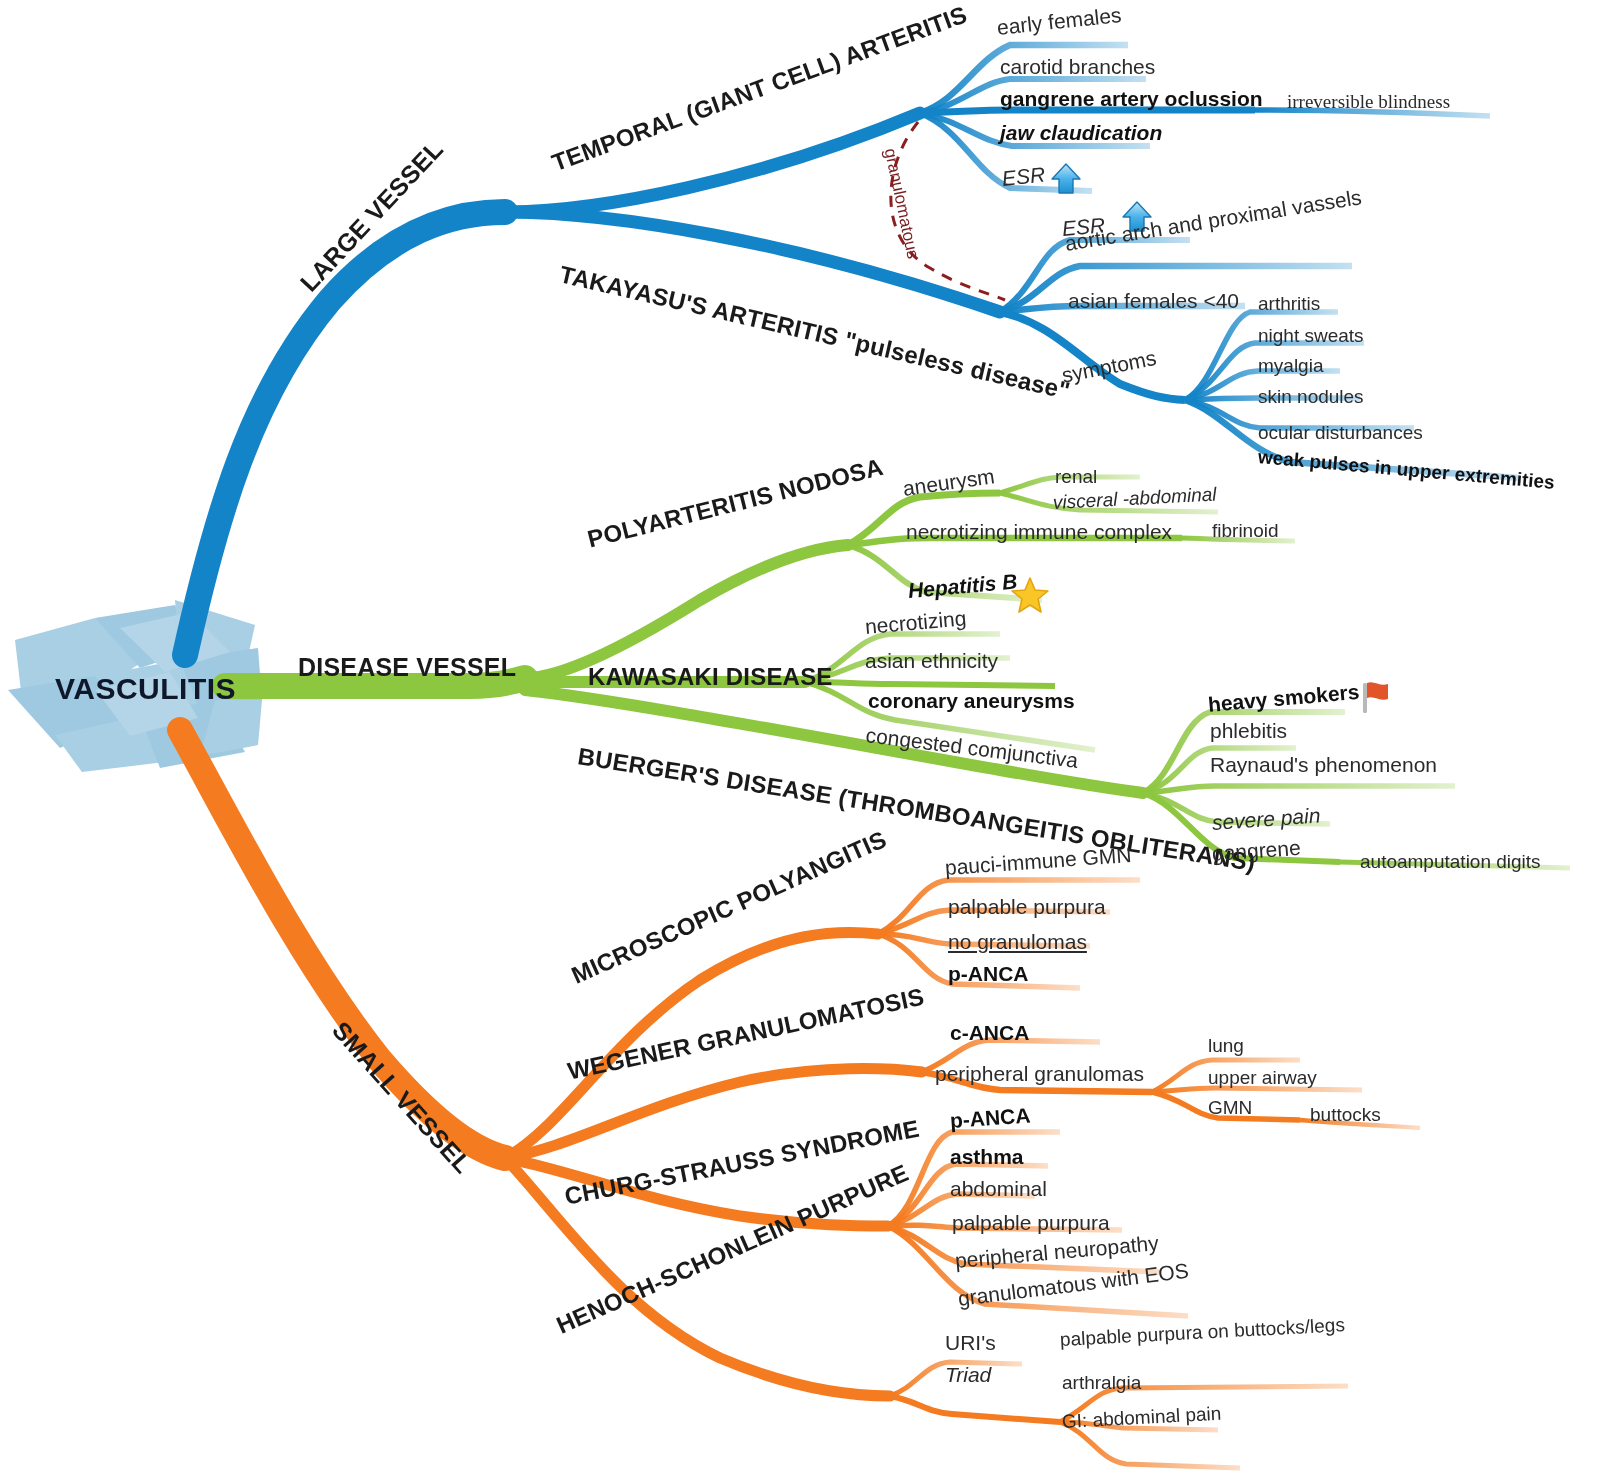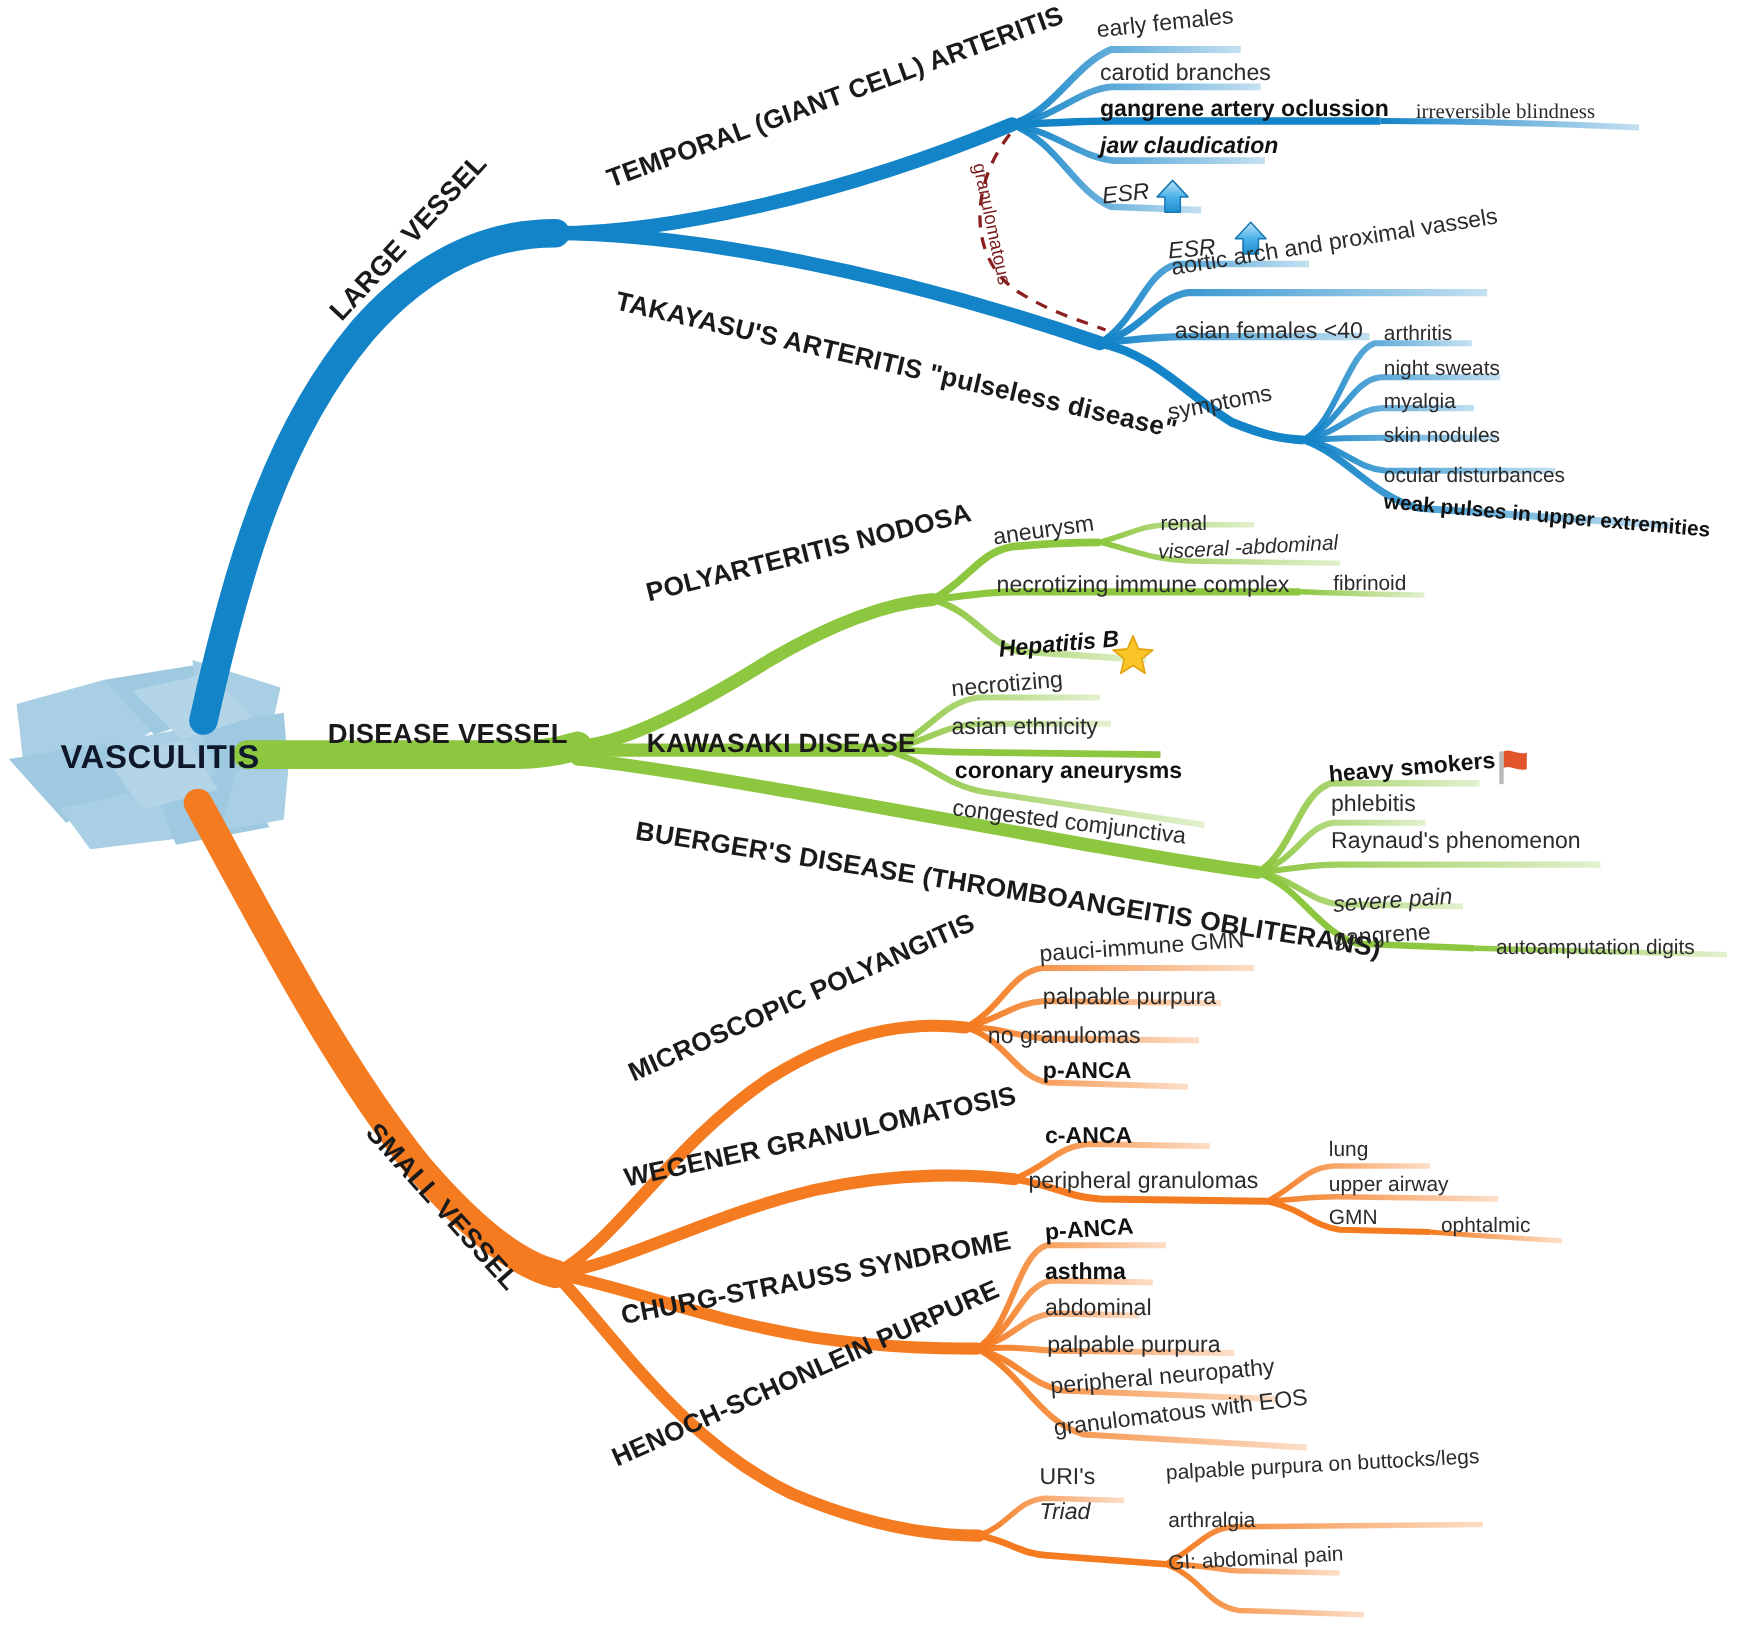--- a/index.html
+++ b/index.html
@@ -237,30 +237,30 @@
   </div>
   <div class="lbl n3" style="left:1210px;top:720px;">phlebitis</div>
   <div class="lbl n3" style="left:1210px;top:754px;">Raynaud's phenomenon</div>
   <div class="lbl n3" style="left:1212px;top:812px;transform:rotate(-4deg);font-style:italic;">severe pain</div>
   <div class="lbl n3" style="left:1212px;top:843px;transform:rotate(-4deg);">gangrene</div>
   <div class="lbl n4" style="left:1360px;top:852px;">autoamputation digits</div>
 
   <div class="lbl n2" style="left:573px;top:965px;transform:rotate(-24deg);">MICROSCOPIC POLYANGITIS</div>
   <div class="lbl n3" style="left:945px;top:857px;transform:rotate(-4deg);">pauci-immune GMN</div>
   <div class="lbl n3" style="left:948px;top:896px;">palpable purpura</div>
-  <div class="lbl n3" style="left:898px;top:931px;">no granulomas</div>
+  <div class="lbl n3" style="left:948px;top:931px;text-decoration:underline;">no granulomas</div>
   <div class="lbl n3b" style="left:948px;top:963px;">p-ANCA</div>
 
   <div class="lbl n2" style="left:568px;top:1060px;transform:rotate(-12deg);">WEGENER GRANULOMATOSIS</div>
   <div class="lbl n3b" style="left:950px;top:1022px;">c-ANCA</div>
   <div class="lbl n3" style="left:935px;top:1063px;">peripheral granulomas</div>
   <div class="lbl n4" style="left:1208px;top:1036px;">lung</div>
   <div class="lbl n4" style="left:1208px;top:1068px;">upper airway</div>
   <div class="lbl n4" style="left:1208px;top:1098px;">GMN</div>
-  <div class="lbl n4" style="left:1310px;top:1105px;">ophtalmic</div>
+  <div class="lbl n4" style="left:1310px;top:1105px;">buttocks</div>
 
   <div class="lbl n2" style="left:565px;top:1185px;transform:rotate(-11deg);">CHURG-STRAUSS SYNDROME</div>
   <div class="lbl n3b" style="left:950px;top:1110px;transform:rotate(-4deg);">p-ANCA</div>
   <div class="lbl n3b" style="left:950px;top:1146px;">asthma</div>
   <div class="lbl n3" style="left:950px;top:1178px;">abdominal</div>
   <div class="lbl n3" style="left:952px;top:1212px;">palpable purpura</div>
   <div class="lbl n3" style="left:955px;top:1250px;transform:rotate(-5deg);">peripheral neuropathy</div>
   <div class="lbl n3" style="left:958px;top:1288px;transform:rotate(-7deg);">granulomatous with EOS</div>
 
   <div class="lbl n2" style="left:558px;top:1315px;transform:rotate(-24deg);">HENOCH-SCHONLEIN PURPURE</div>

